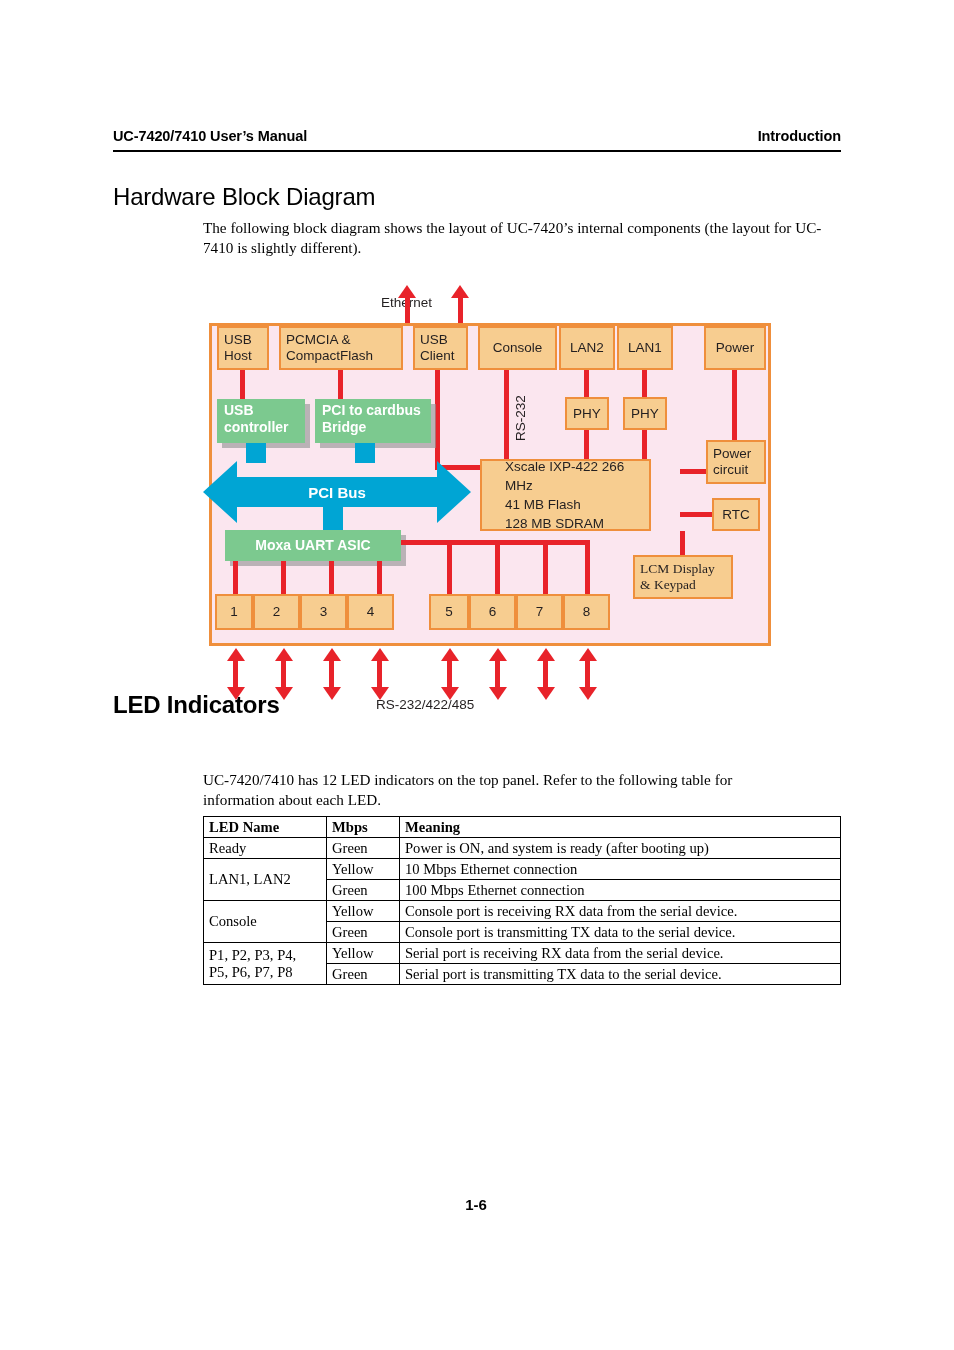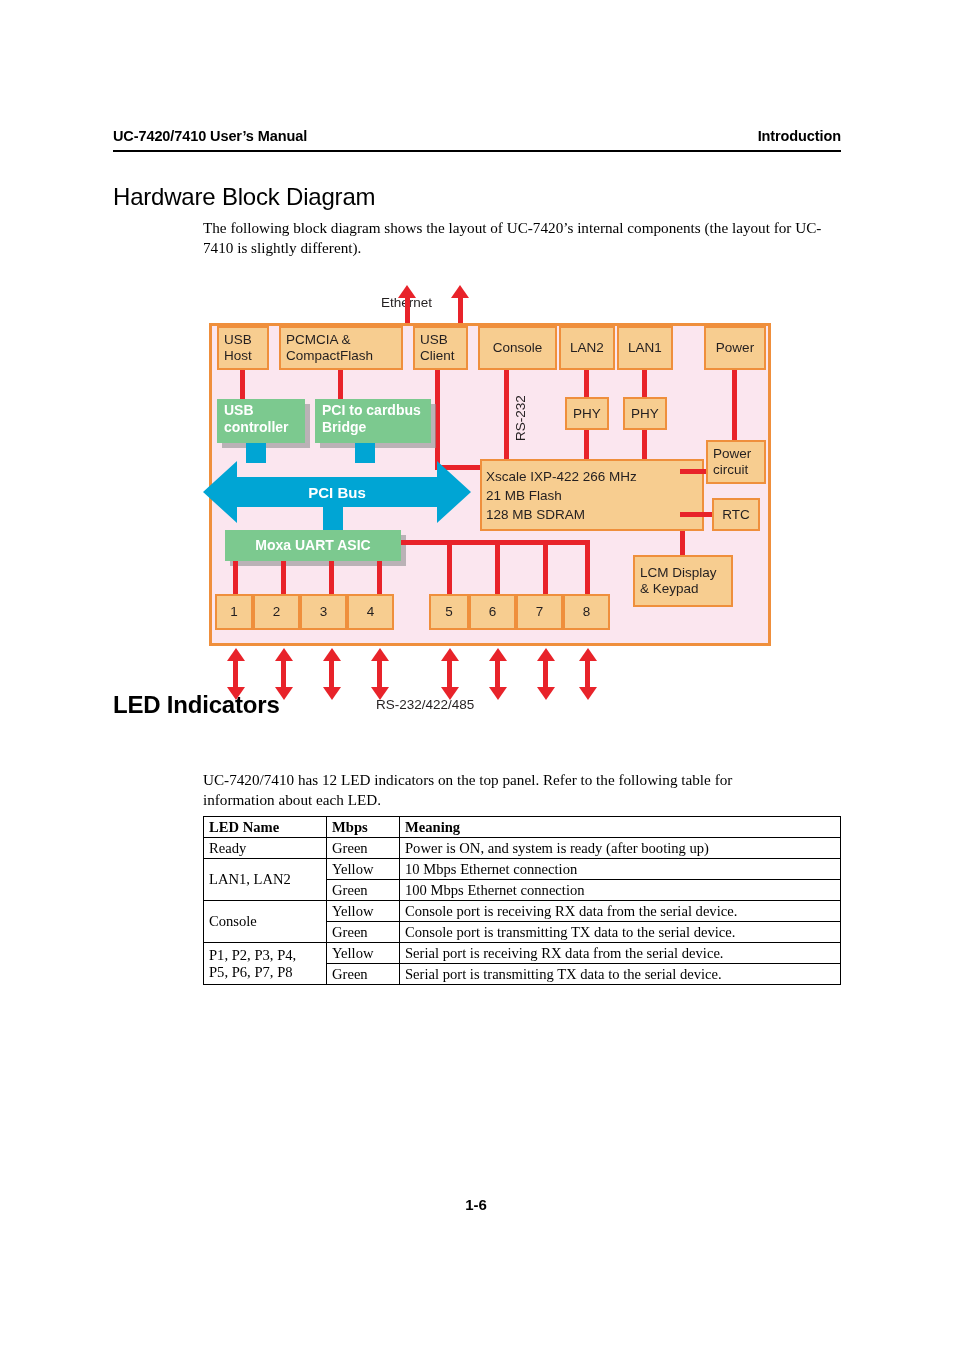--- a/index.html
+++ b/index.html
@@ -204,36 +204,36 @@
 
     <div class="cyan" style="left:43px; top:180px; width:20px; height:20px;"></div>
     <div class="cyan" style="left:152px; top:180px; width:20px; height:20px;"></div>
     <div class="cyan" style="left:120px; top:240px; width:20px; height:27px;"></div>
 
     <svg id="pcibus" style="left:0px; top:196px;" width="268" height="66" viewBox="0 0 268 66">
       <polygon points="0,33 34,2 34,18 234,18 234,2 268,33 234,64 234,48 34,48 34,64" fill="#00a5d4"></polygon>
       <text x="134" y="39" text-anchor="middle">PCI Bus</text>
     </svg>
 
-    <div class="obox" style="left:277px; top:196px; width:224px; height:72px; line-height:19px; padding-left:4px;">
+    <div class="obox" style="left:277px; top:196px; width:171px; height:72px; line-height:19px; padding-left:23px;">
       <span>Xscale IXP-422 266 MHz</span>
-      <span>21 MB Flash</span>
+      <span>41 MB Flash</span>
       <span>128 MB SDRAM</span>
     </div>
 
     <div class="obox" style="left:503px; top:177px; width:60px; height:44px;">
       <span>Power</span>
       <span>circuit</span>
     </div>
     <div class="wire" style="left:477px; top:206px; width:26px; height:5px;"></div>
 
     <div class="obox ctr" style="left:509px; top:235px; width:48px; height:33px;">RTC</div>
     <div class="wire" style="left:477px; top:249px; width:32px; height:5px;"></div>
 
-    <div class="obox" style="left:430px; top:292px; width:100px; height:52px;">
+    <div class="obox" style="left:430px; top:292px; width:100px; height:44px;font-family:Liberation Serif, serif;">
       <span>LCM Display</span>
       <span>&amp; Keypad</span>
     </div>
     <div class="wire" style="left:477px; top:268px; width:5px; height:24px;"></div>
 
     <div class="gbox ctr" style="left:22px; top:267px; width:176px; height:31px;">
       <span>Moxa UART ASIC</span>
     </div>
 
     <div class="wire" style="left:198px; top:277px; width:189px; height:5px;"></div>

